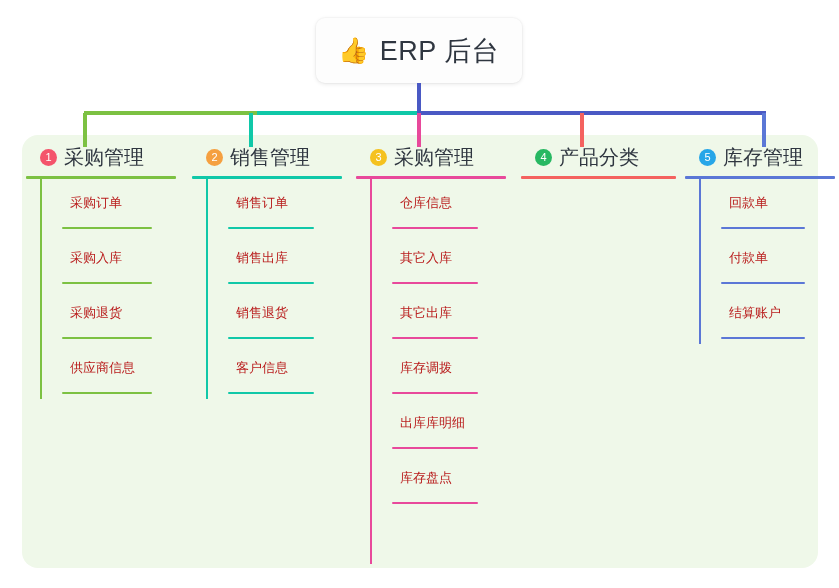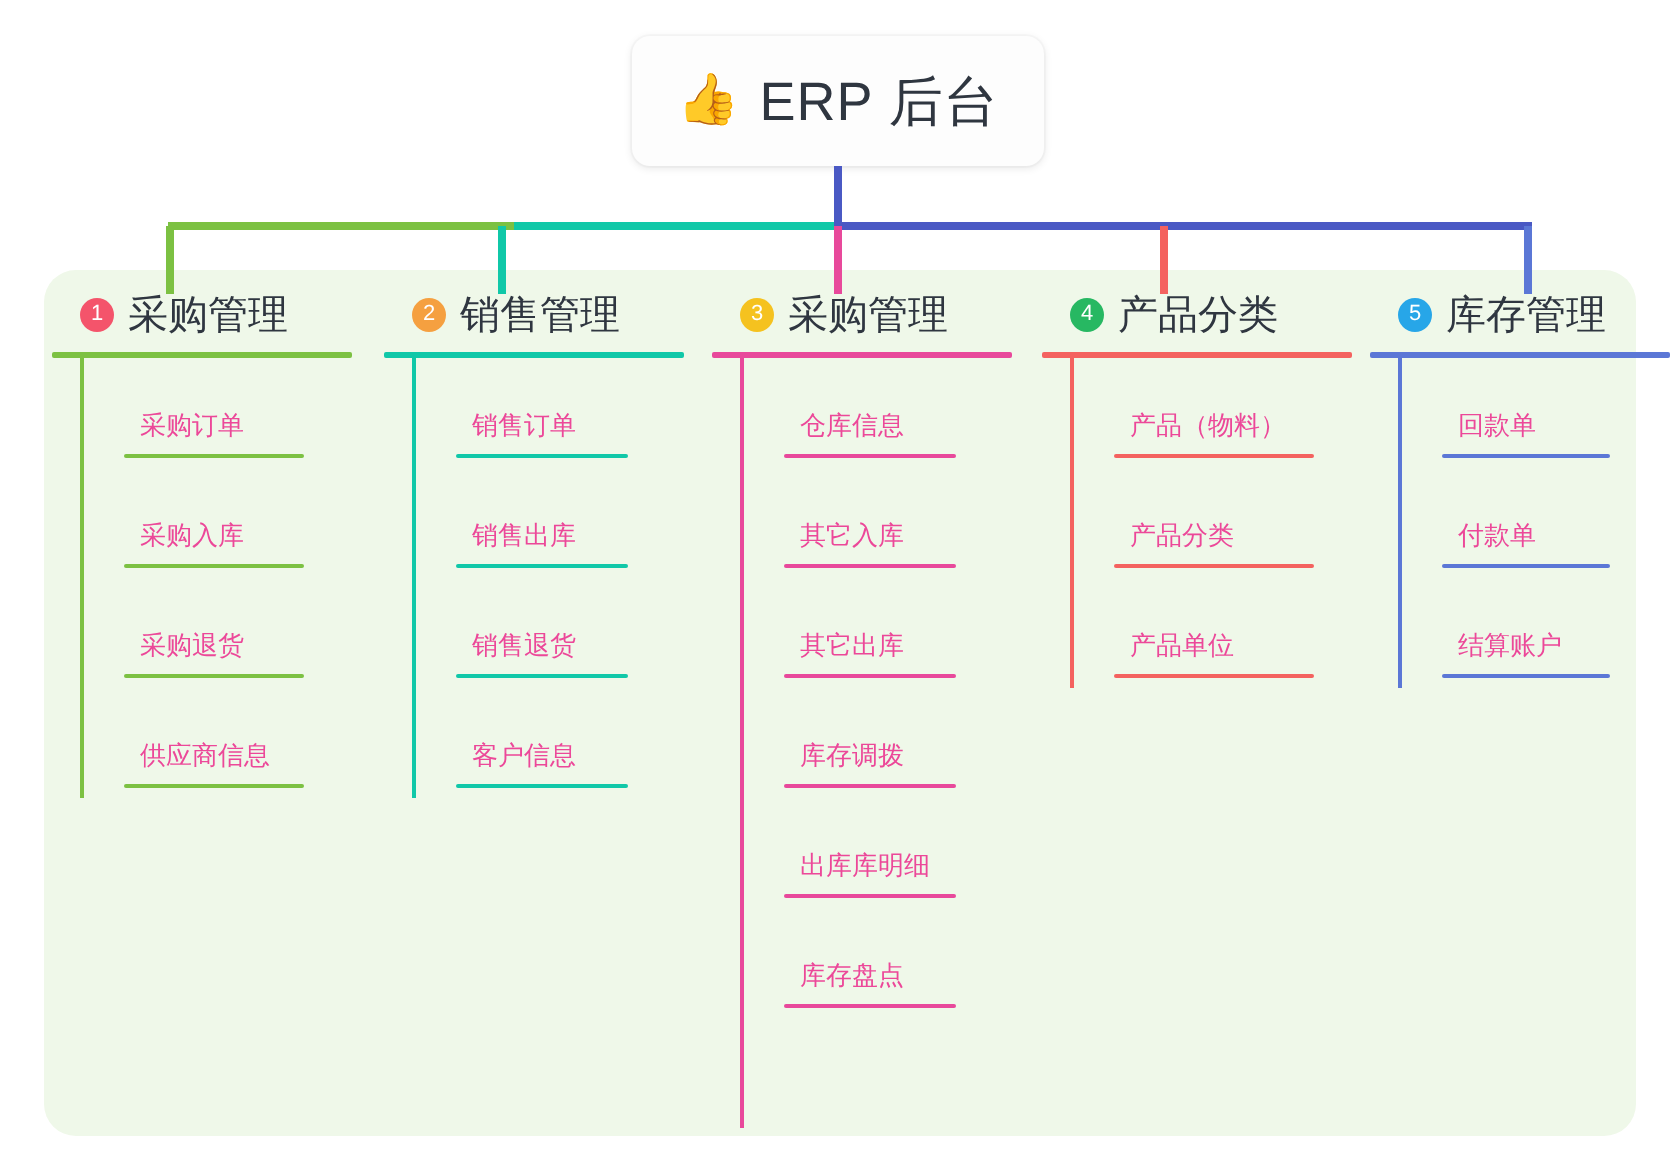--- a/index.html
+++ b/index.html
@@ -114,23 +114,23 @@
     top: 0;
     width: 2px;
   }
   .item {
     height: 55px;
     position: relative;
   }
   .item-label {
     position: absolute;
     left: 8px;
-    bottom: 12px;
+    bottom: 22px;
     font-size: 13px;
-    color: #ec4899;
+    color: #b91c1c;
     white-space: nowrap;
   }
   .item-rule {
     position: absolute;
     left: 0;
     bottom: 5px;
     height: 2px;
     border-radius: 1px;
   }
 </style>
@@ -247,35 +247,20 @@
             <div class="item-rule" style="background: rgb(232, 73, 155); width: 86px;"></div>
           </div>
         </div>
       </div>
       <div class="col" style="left: 521px; width: 155px;">
         <div class="col-head">
           <span class="badge" style="background: rgb(39, 184, 98);">4</span>
           <span class="col-title">产品分类</span>
         </div>
         <div class="col-rule" style="background: rgb(244, 98, 95); width: 155px;"></div>
-        <div class="items">
-          <div class="stem" style="background: rgb(244, 98, 95); height: 165px;"></div>
-          <div class="item">
-            <span class="item-label">产品（物料）</span>
-            <div class="item-rule" style="background: rgb(244, 98, 95); width: 100px;"></div>
-          </div>
-          <div class="item">
-            <span class="item-label">产品分类</span>
-            <div class="item-rule" style="background: rgb(244, 98, 95); width: 100px;"></div>
-          </div>
-          <div class="item">
-            <span class="item-label">产品单位</span>
-            <div class="item-rule" style="background: rgb(244, 98, 95); width: 100px;"></div>
-          </div>
-        </div>
       </div>
       <div class="col" style="left: 685px; width: 150px;">
         <div class="col-head">
           <span class="badge" style="background: rgb(39, 166, 232);">5</span>
           <span class="col-title">库存管理</span>
         </div>
         <div class="col-rule" style="background: rgb(91, 119, 214); width: 150px;"></div>
         <div class="items">
           <div class="stem" style="background: rgb(91, 119, 214); height: 165px;"></div>
           <div class="item">

